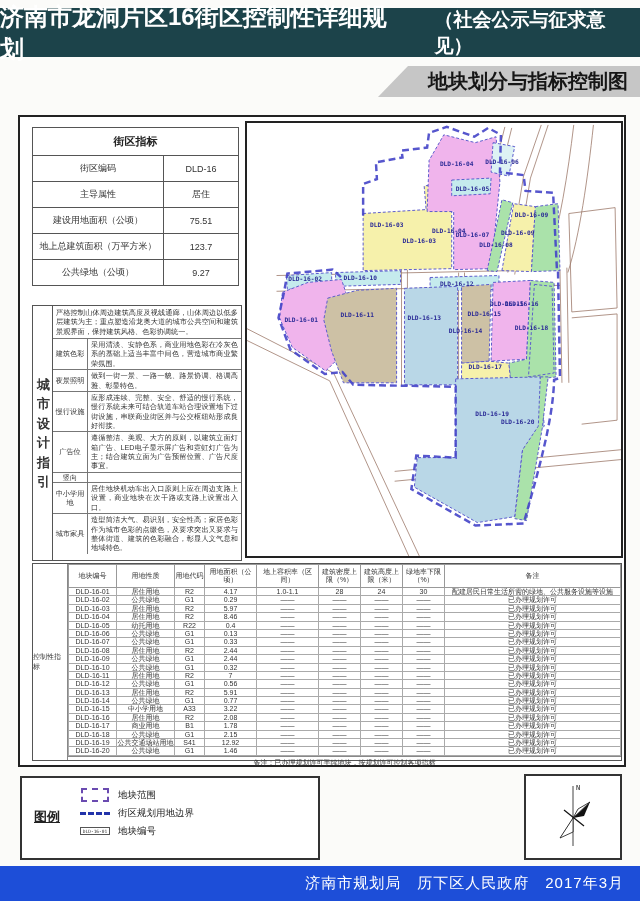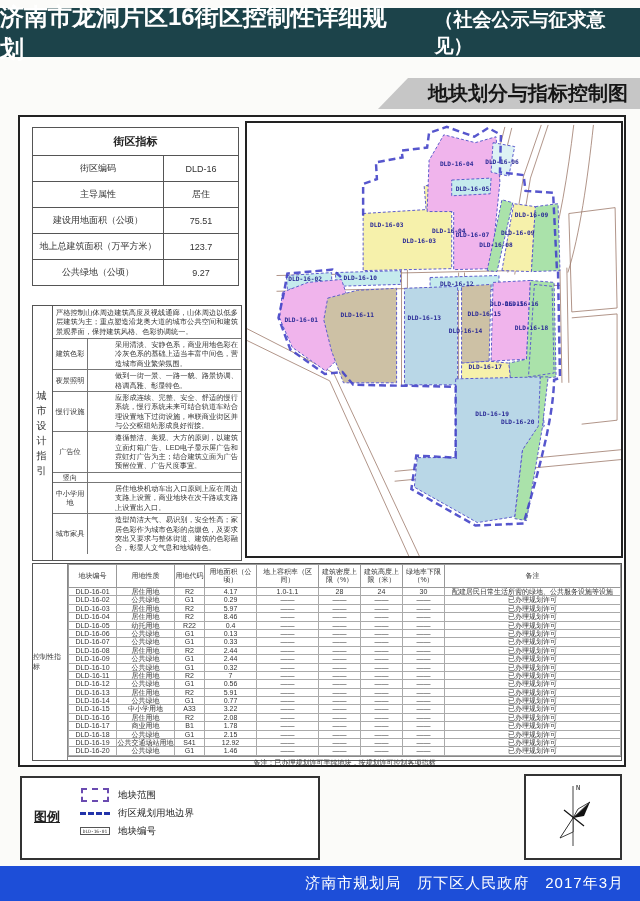--- a/index.html
+++ b/index.html
@@ -11,41 +11,41 @@
   
   .titlebar{
     position:absolute;left:0;top:8px;width:640px;height:49px;
     background:#1c434a;display:flex;align-items:center;justify-content:center;gap:31px;
   }
   .titlebar .t-main{color:#fff;font-weight:bold;font-size:24px;letter-spacing:0px;}
   .titlebar .t-paren{color:#fff;font-weight:bold;font-size:19px;}
   .subbanner{
     position:absolute;right:0;top:66px;height:31px;width:262px;background:#c6c6c6;
     clip-path:polygon(30px 0,100% 0,100% 100%,0 100%);
-    display:flex;align-items:center;justify-content:flex-end;margin-top:12px;
+    display:flex;align-items:center;justify-content:flex-end;
   }
   .subbanner span{font-size:20px;font-weight:bold;color:#161616;padding-right:12px;}
   
   .frame{position:absolute;left:18px;top:115px;width:604px;height:648px;border:2px solid #222;background:#fff;}
   
   .blocktab{position:absolute;left:32px;top:127px;width:207px;border:1px solid #555;border-collapse:collapse;font-size:9.5px;}
   .blocktab th{border:1px solid #555;height:25px;font-size:11px;font-weight:bold;text-align:center;}
   .blocktab td{border:1px solid #555;height:23px;text-align:center;font-size:9px;color:#333;}
   .blocktab td.lbl{width:128px;}
   
   .design{position:absolute;left:32px;top:305px;width:208px;height:254px;border:1px solid #555;display:flex;background:#fff;overflow:hidden;}
-  .dg-side{width:19px;border-right:1px solid #555;display:flex;align-items:center;justify-content:flex-start;
-           font-size:10px;font-weight:normal;color:#333;text-align:center;line-height:1.5;}
+  .dg-side{width:19px;border-right:1px solid #555;display:flex;align-items:center;justify-content:flex-end;
+           font-size:13px;font-weight:bold;color:#333;text-align:center;line-height:1.5;}
   .dg-side span{display:block;width:17px;word-break:break-all;}
   .dg-main{flex:1;font-size:7.2px;line-height:1.3;color:#333;}
   .dg-intro{padding:2px 3px;border-bottom:1px solid #777;text-align:justify;}
   .dg-row{display:flex;border-bottom:1px solid #777;}
   .dg-row:last-child{border-bottom:none;}
   .dg-label{width:34px;border-right:1px solid #777;display:flex;align-items:center;justify-content:center;text-align:center;flex-shrink:0;}
-  .dg-text{flex:1;padding:1px 3px;text-align:justify;margin-left:24px;}
+  .dg-text{flex:1;padding:1px 3px;text-align:justify;}
   
   .mappanel{position:absolute;left:245px;top:121px;width:378px;height:437px;border:2px solid #222;background:#fff;box-sizing:border-box;}
   .mappanel svg{width:100%;height:100%;display:block;}
   #zones-layer polygon{stroke:#5a5acc;stroke-width:1;stroke-dasharray:3 2;}
   #zone-labels text{fill:#2a2a96;font-size:6.3px;font-family:"DejaVu Sans Mono","Liberation Mono",monospace;font-weight:bold;}
   .roads path{stroke:#9b7868;stroke-width:0.8;fill:none;}
   .boundary path{stroke:#4444c8;stroke-width:2.5;fill:none;stroke-dasharray:7 4;opacity:.9;}
   
   .ctrlwrap{position:absolute;left:32px;top:563px;width:590px;height:198px;border:1px solid #555;display:flex;box-sizing:border-box;background:#fff;}
   .ct-side{width:34px;border-right:1px solid #888;display:flex;align-items:center;justify-content:center;font-size:7px;color:#333;flex-shrink:0;}

